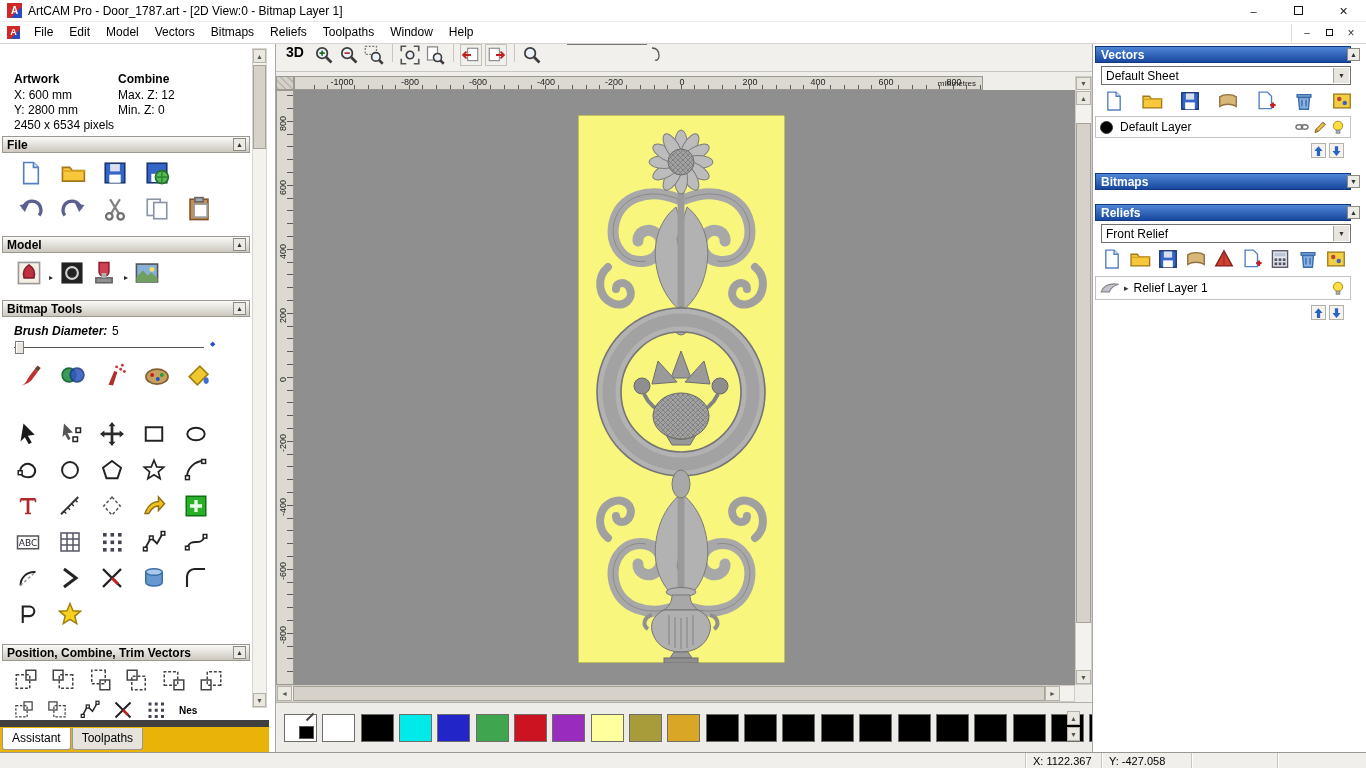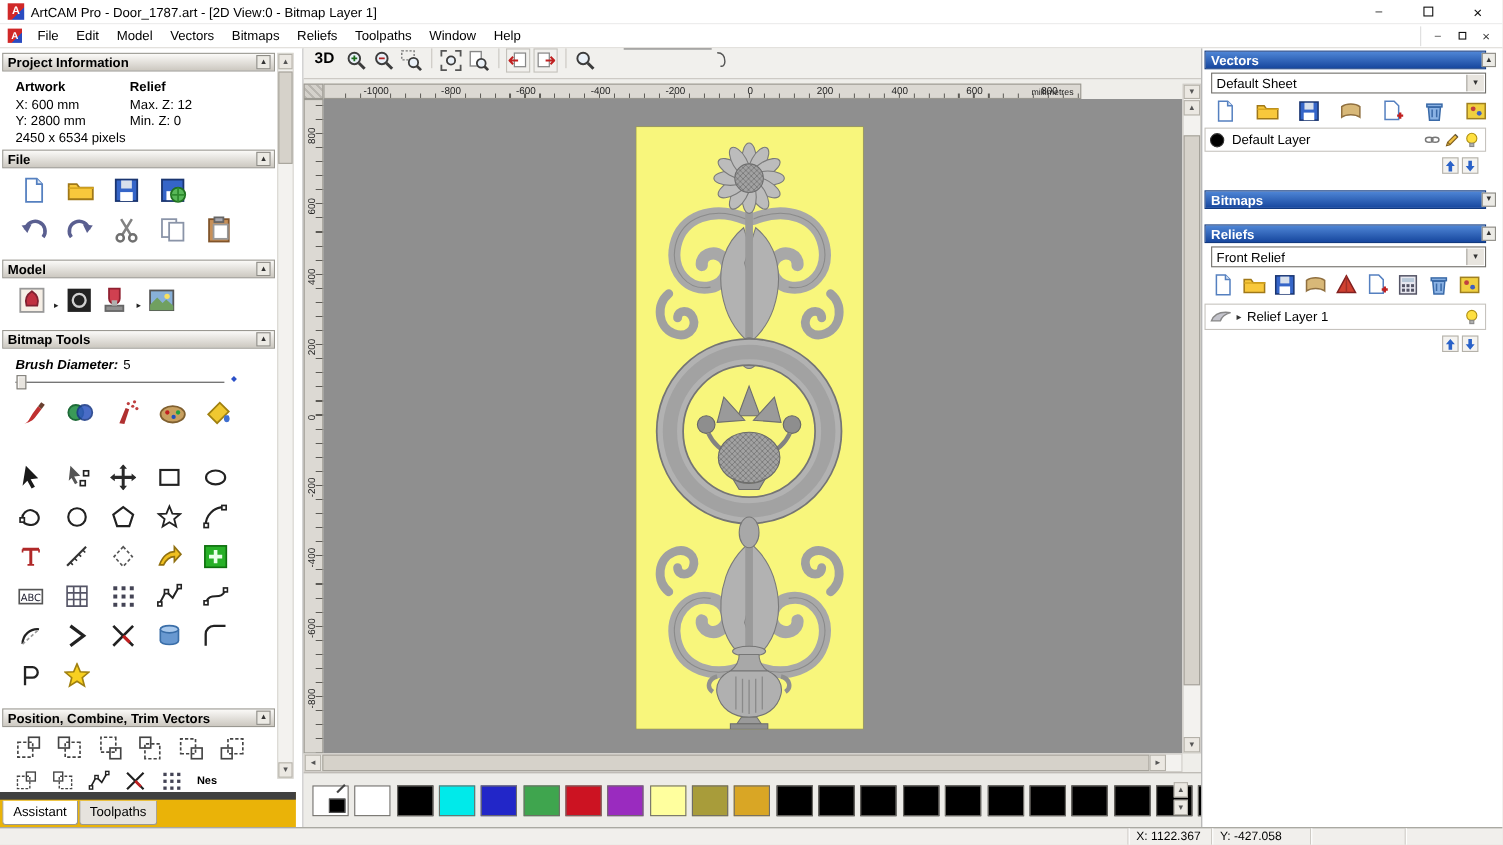--- a/index.html
+++ b/index.html
@@ -404,26 +404,22 @@
     <span class="mdib">–</span>
     <span class="mdib">
         <span class="restore-box" style="width:7px;height:7px"></span>
       </span>
     <span class="mdib" style="font-size:12px">×</span>
   </span>
 </div>
 
 <div class="leftpanel">
 
-  <div class="hdr" style="top:4px">
-    <span>Project Information</span>
-    <span class="rollbtn" style="position:absolute;right:3px;top:1px">▲</span>
-  </div>
   <span class="lbl bold" style="left:14px;top:28px">Artwork</span>
-  <span class="lbl bold" style="left:118px;top:28px">Relief</span>
+  <span class="lbl bold" style="left:118px;top:28px">Combine</span>
   <span class="lbl" style="left:14px;top:44px">X: 600 mm</span>
   <span class="lbl" style="left:118px;top:44px">Max. Z: 12</span>
   <span class="lbl" style="left:14px;top:59px">Y: 2800 mm</span>
   <span class="lbl" style="left:118px;top:59px">Min. Z: 0</span>
   <span class="lbl" style="left:14px;top:74px">2450 x 6534 pixels</span>
 
   <div class="hdr" style="top:92px">
     <span>File</span>
     <span class="rollbtn" style="position:absolute;right:3px;top:1px">▲</span>
   </div>

